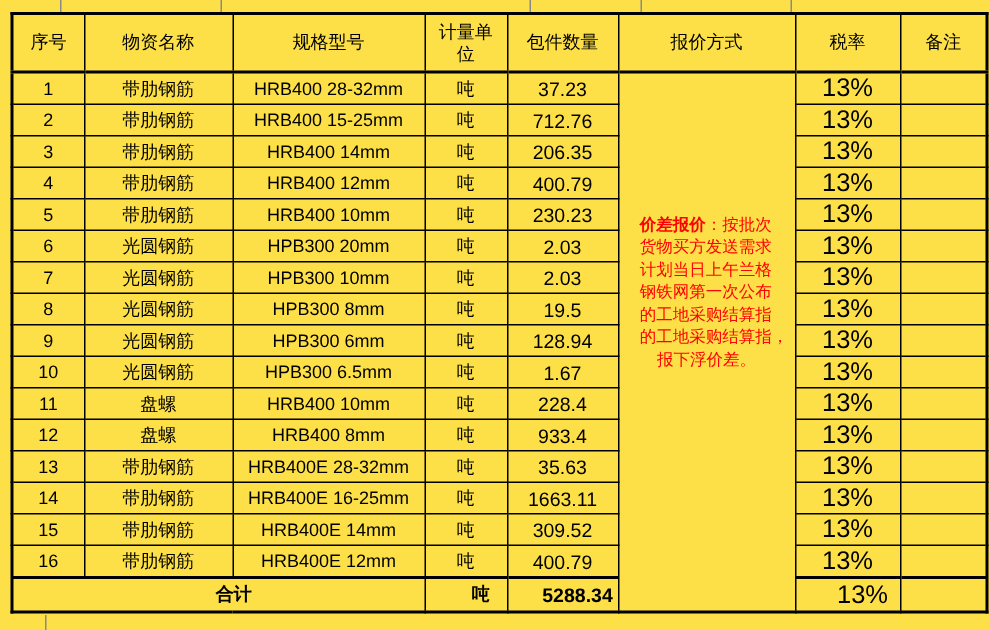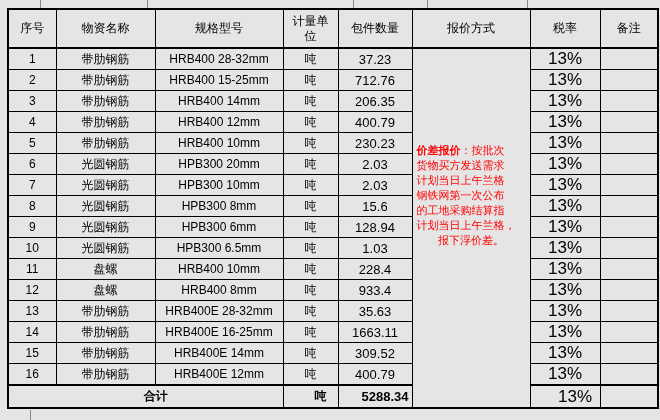--- a/index.html
+++ b/index.html
@@ -1,17 +1,17 @@
 <!DOCTYPE html>
 <html><head>
 <meta charset="utf-8">
 <style>
   html,body{margin:0;padding:0;}
   .screen{
-    position:relative;width:660px;height:420px;background:#e5e5e5;overflow:hidden;
+    position:relative;width:660px;height:420px;background:#fde047;overflow:hidden;
     font-family:"Liberation Sans","DejaVu Sans",sans-serif;color:#000;
   }
   .vstub{position:absolute;top:0;width:1px;height:8px;background:#8a8a8a;}
   .vstub-bottom{position:absolute;left:30px;top:410px;width:1px;height:10px;background:#8a8a8a;}
   table.sheet{
     position:absolute;left:7px;top:8px;width:651px;
     border-collapse:collapse;table-layout:fixed;
     border:2px solid #000;
   }
   .sheet th,.sheet td{
@@ -21,21 +21,21 @@
   .sheet thead th{height:37px;font-weight:normal;font-size:12px;border-bottom:2px solid #000;}
   .sheet thead th .hwrap{display:inline-block;max-width:44px;white-space:normal;line-height:15px;}
   .sheet tbody td{height:20px;font-size:12px;}
   .sheet td.num{font-size:13px;}
   .sheet td.tax{font-size:17px;}
   .sheet tr.total-row td{border-top:2px solid #000;font-weight:bold;height:21px;padding-left:20px;}
   .sheet tr.total-row td.tax{font-weight:normal;}
   td.quote-cell{vertical-align:middle;white-space:normal;}
   .quote{
     font-size:11px;line-height:15px;text-align:left;
-    padding:0 4px;margin-bottom:66px;
+    padding:0 14px;margin-bottom:66px;
   }
   .quote .qline{white-space:nowrap;}
   .quote .emph{font-weight:bold;}
   .quote .last{text-align:center;}
 </style>
 </head>
 <body>
 
 <div class="screen">
   <div id="top-stubs">
@@ -77,21 +77,21 @@
           <td>HRB400 28-32mm</td>
           <td>吨</td>
           <td class="num">37.23</td>
           <td rowspan="17" class="quote-cell">
             <div class="quote" style="color: rgb(255, 0, 0);">
               <div class="qline"><span class="emph">价差报价</span>：按批次</div>
               <div class="qline">货物买方发送需求</div>
               <div class="qline">计划当日上午兰格</div>
               <div class="qline">钢铁网第一次公布</div>
               <div class="qline">的工地采购结算指</div>
-              <div class="qline">计划当日上午兰格，</div>
+              <div class="qline">的工地采购结算指，</div>
               <div class="qline last">报下浮价差。</div>
             </div>
           </td>
           <td class="tax">13%</td>
           <td></td>
         </tr>
         <tr>
           <td>2</td>
           <td>带肋钢筋</td>
           <td>HRB400 15-25mm</td>
@@ -143,39 +143,39 @@
           <td>吨</td>
           <td class="num">2.03</td>
           <td class="tax">13%</td>
           <td></td>
         </tr>
         <tr>
           <td>8</td>
           <td>光圆钢筋</td>
           <td>HPB300 8mm</td>
           <td>吨</td>
-          <td class="num">15.6</td>
+          <td class="num">19.5</td>
           <td class="tax">13%</td>
           <td></td>
         </tr>
         <tr>
           <td>9</td>
           <td>光圆钢筋</td>
           <td>HPB300 6mm</td>
           <td>吨</td>
           <td class="num">128.94</td>
           <td class="tax">13%</td>
           <td></td>
         </tr>
         <tr>
           <td>10</td>
           <td>光圆钢筋</td>
           <td>HPB300 6.5mm</td>
           <td>吨</td>
-          <td class="num">1.03</td>
+          <td class="num">1.67</td>
           <td class="tax">13%</td>
           <td></td>
         </tr>
         <tr>
           <td>11</td>
           <td>盘螺</td>
           <td>HRB400 10mm</td>
           <td>吨</td>
           <td class="num">228.4</td>
           <td class="tax">13%</td>

